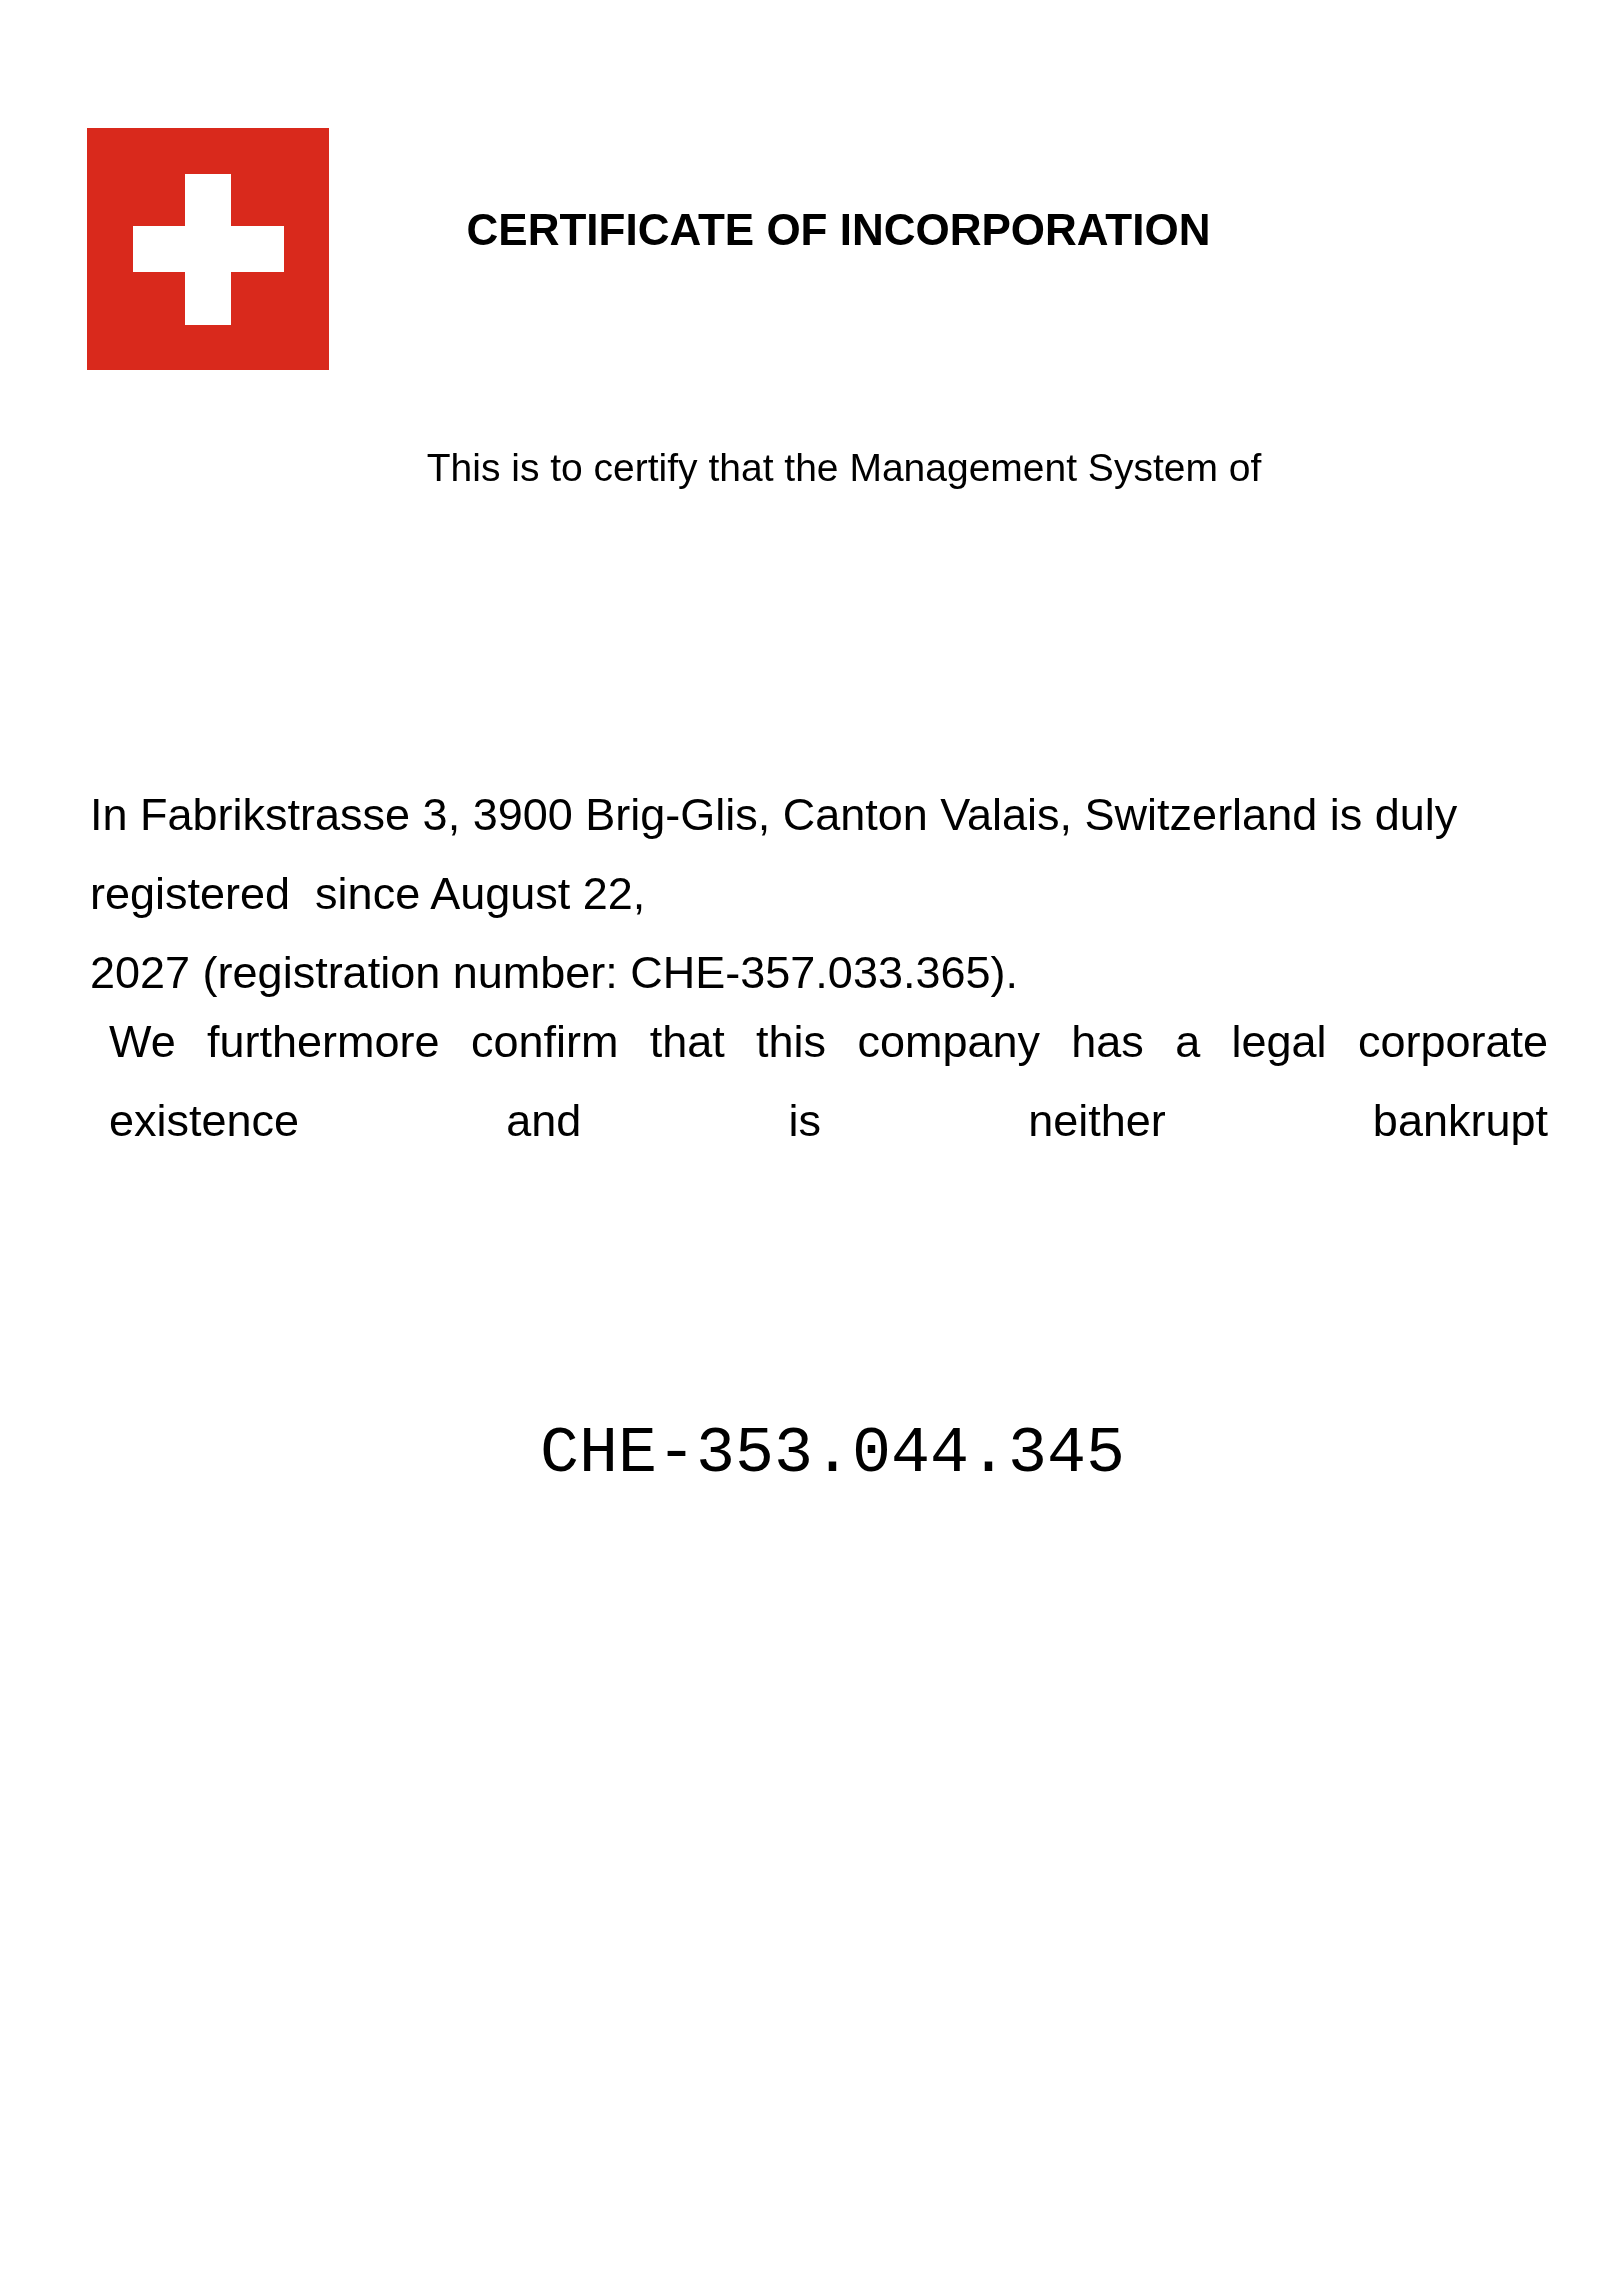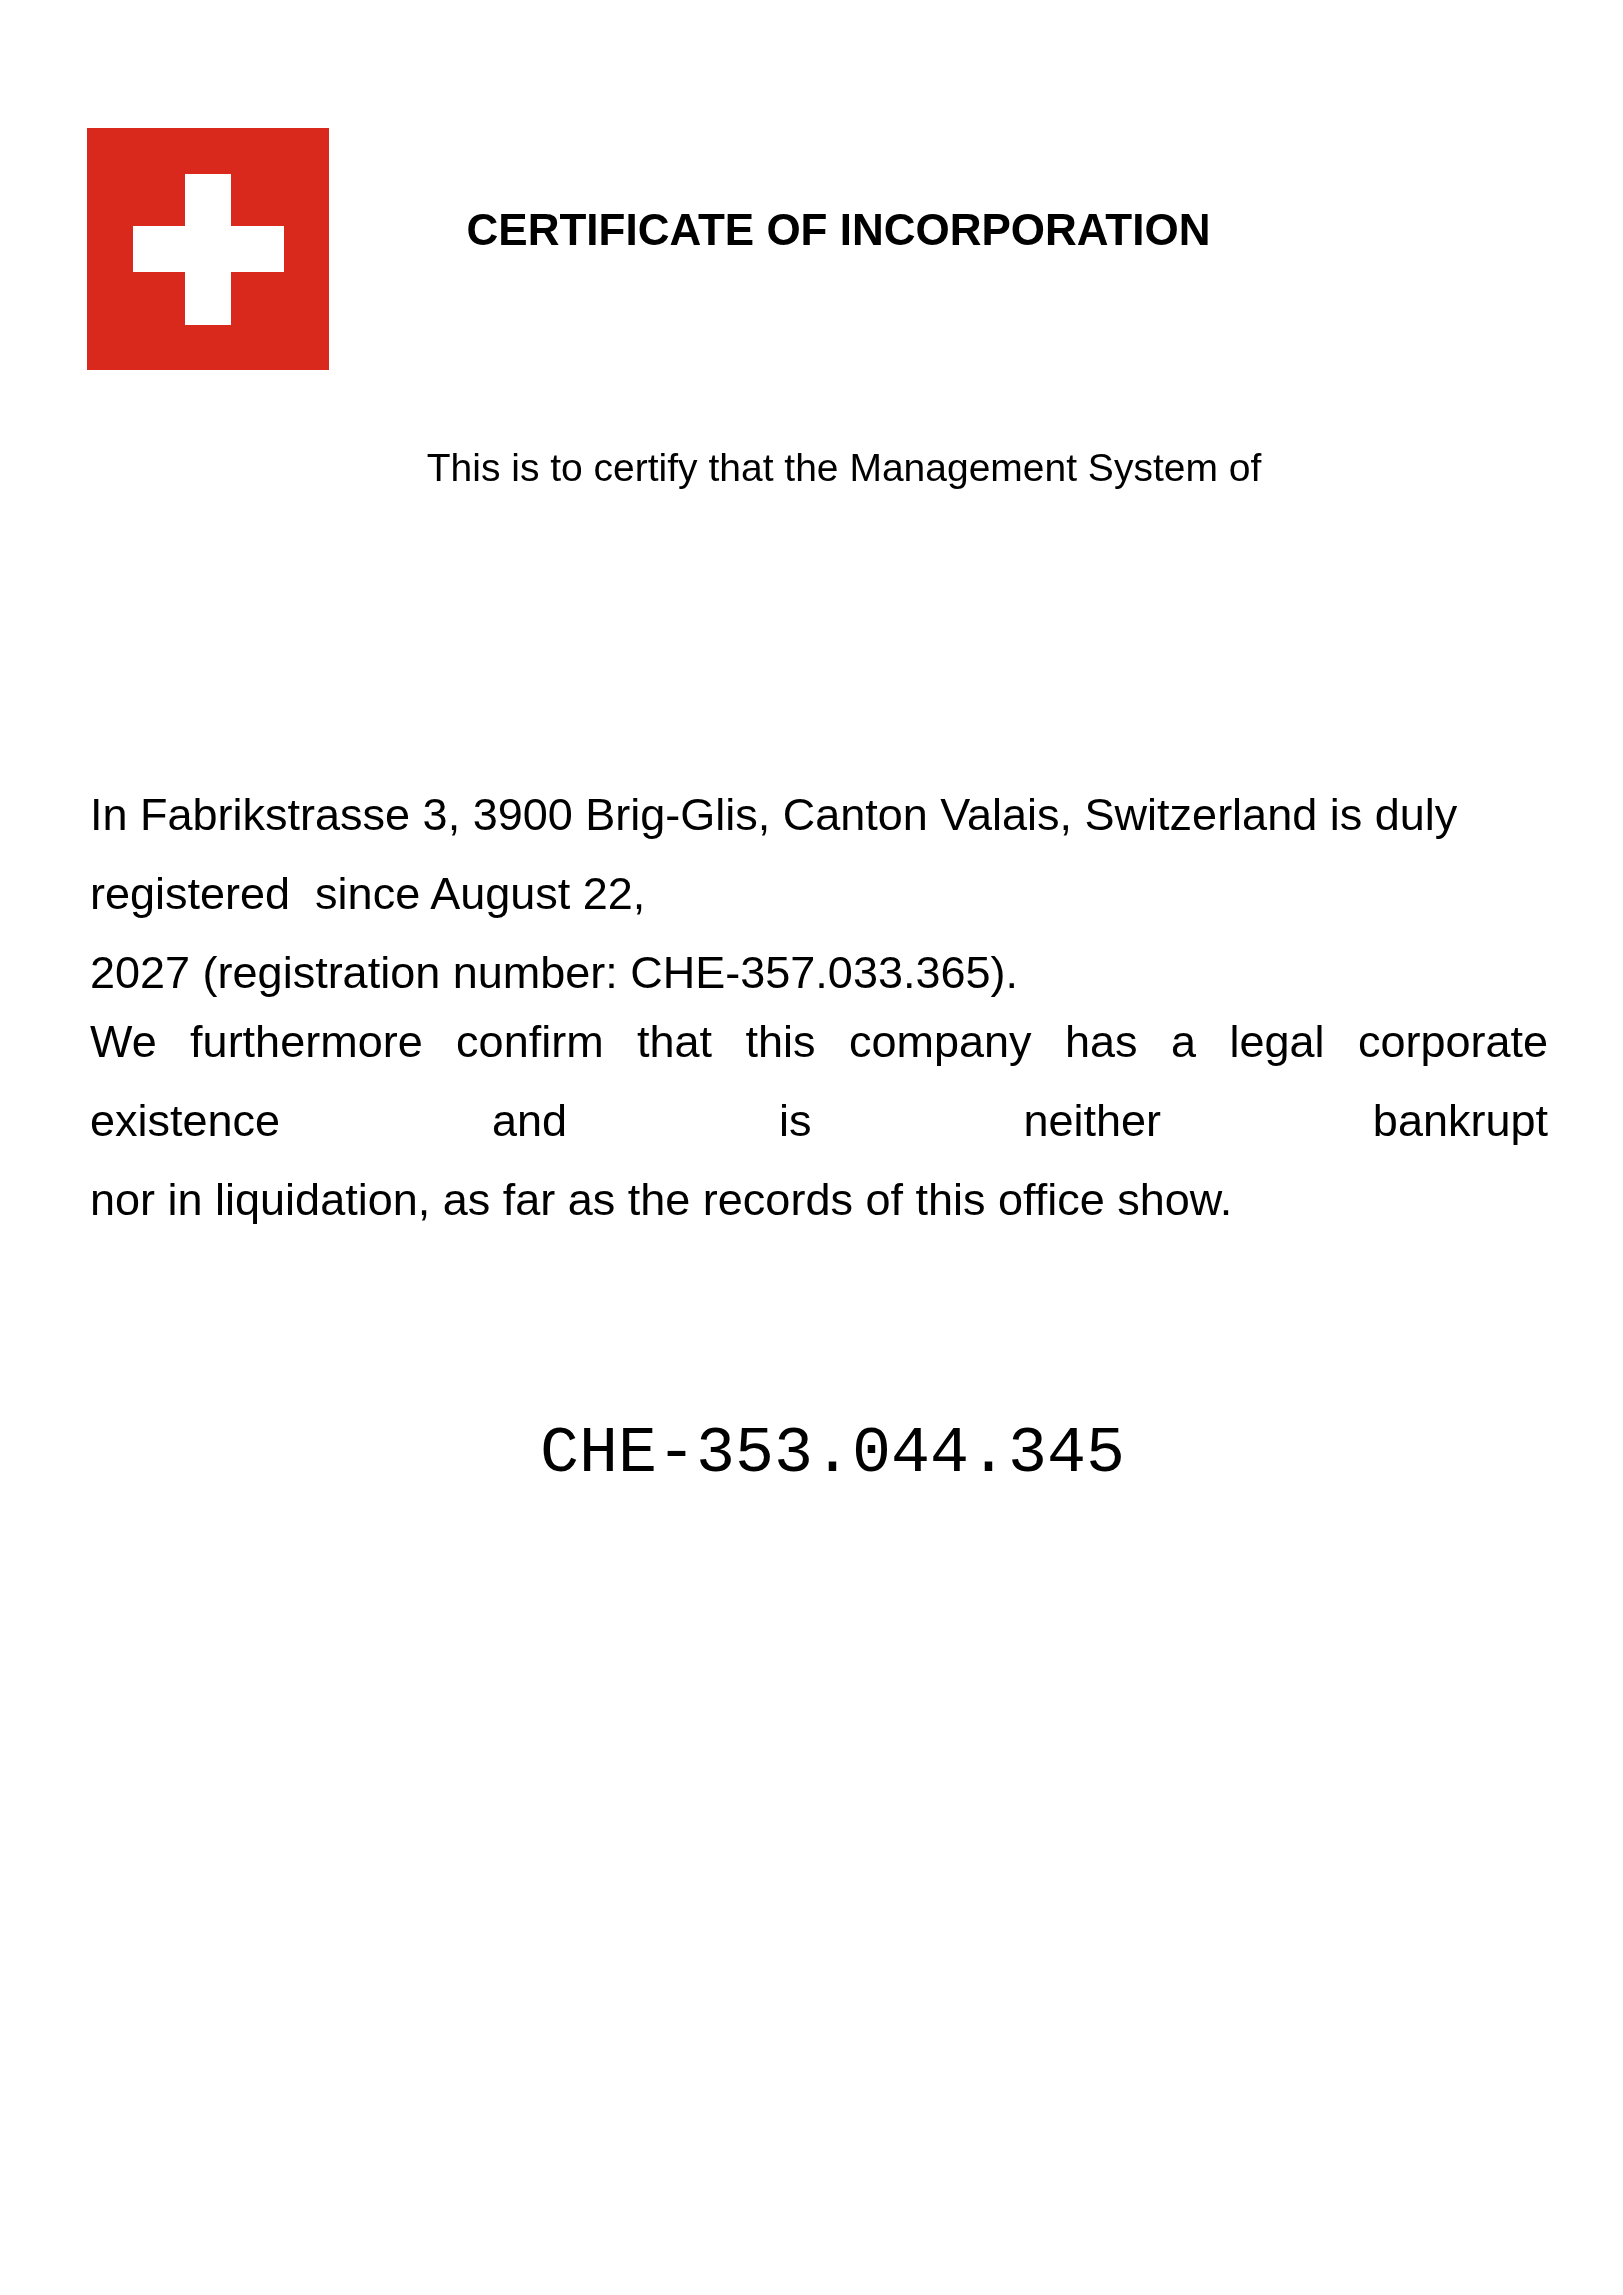--- a/index.html
+++ b/index.html
@@ -91,20 +91,21 @@
     line-height: 79px;
     text-align: left;
   }
   .para-registration { top: 775px; }
   .para-confirmation { top: 1002px; }
   .line { white-space: pre-wrap; }
   .line-justified {
     white-space: normal;
     text-align: justify;
     text-align-last: justify;
+    margin-left: 19px;
   }
 
   
   .reg-number {
     position: absolute;
     top: 1415px;
     left: 42px;
     right: 0;
     text-align: center;
     font-size: 65px;
@@ -129,19 +130,18 @@
   <div class="certify">This is to certify that the Management System of</div>
 
 
   <div class="paragraph para-registration">
     <div class="line">In Fabrikstrasse 3, 3900 Brig-Glis, Canton Valais, Switzerland is duly registered  since August 22,</div>
     <div class="line">2027 (registration number: CHE-357.033.365).</div>
   </div>
 
   <div class="paragraph para-confirmation">
     <div class="line line-justified">We furthermore confirm that this company has a legal corporate existence and is neither bankrupt</div>
-    <div class="line">nor in liquidation, as far as the records of this office show.</div>
   </div>
 
   <div class="reg-number">CHE-353.044.345</div>
 
 </div>
 
 
 </body></html>

